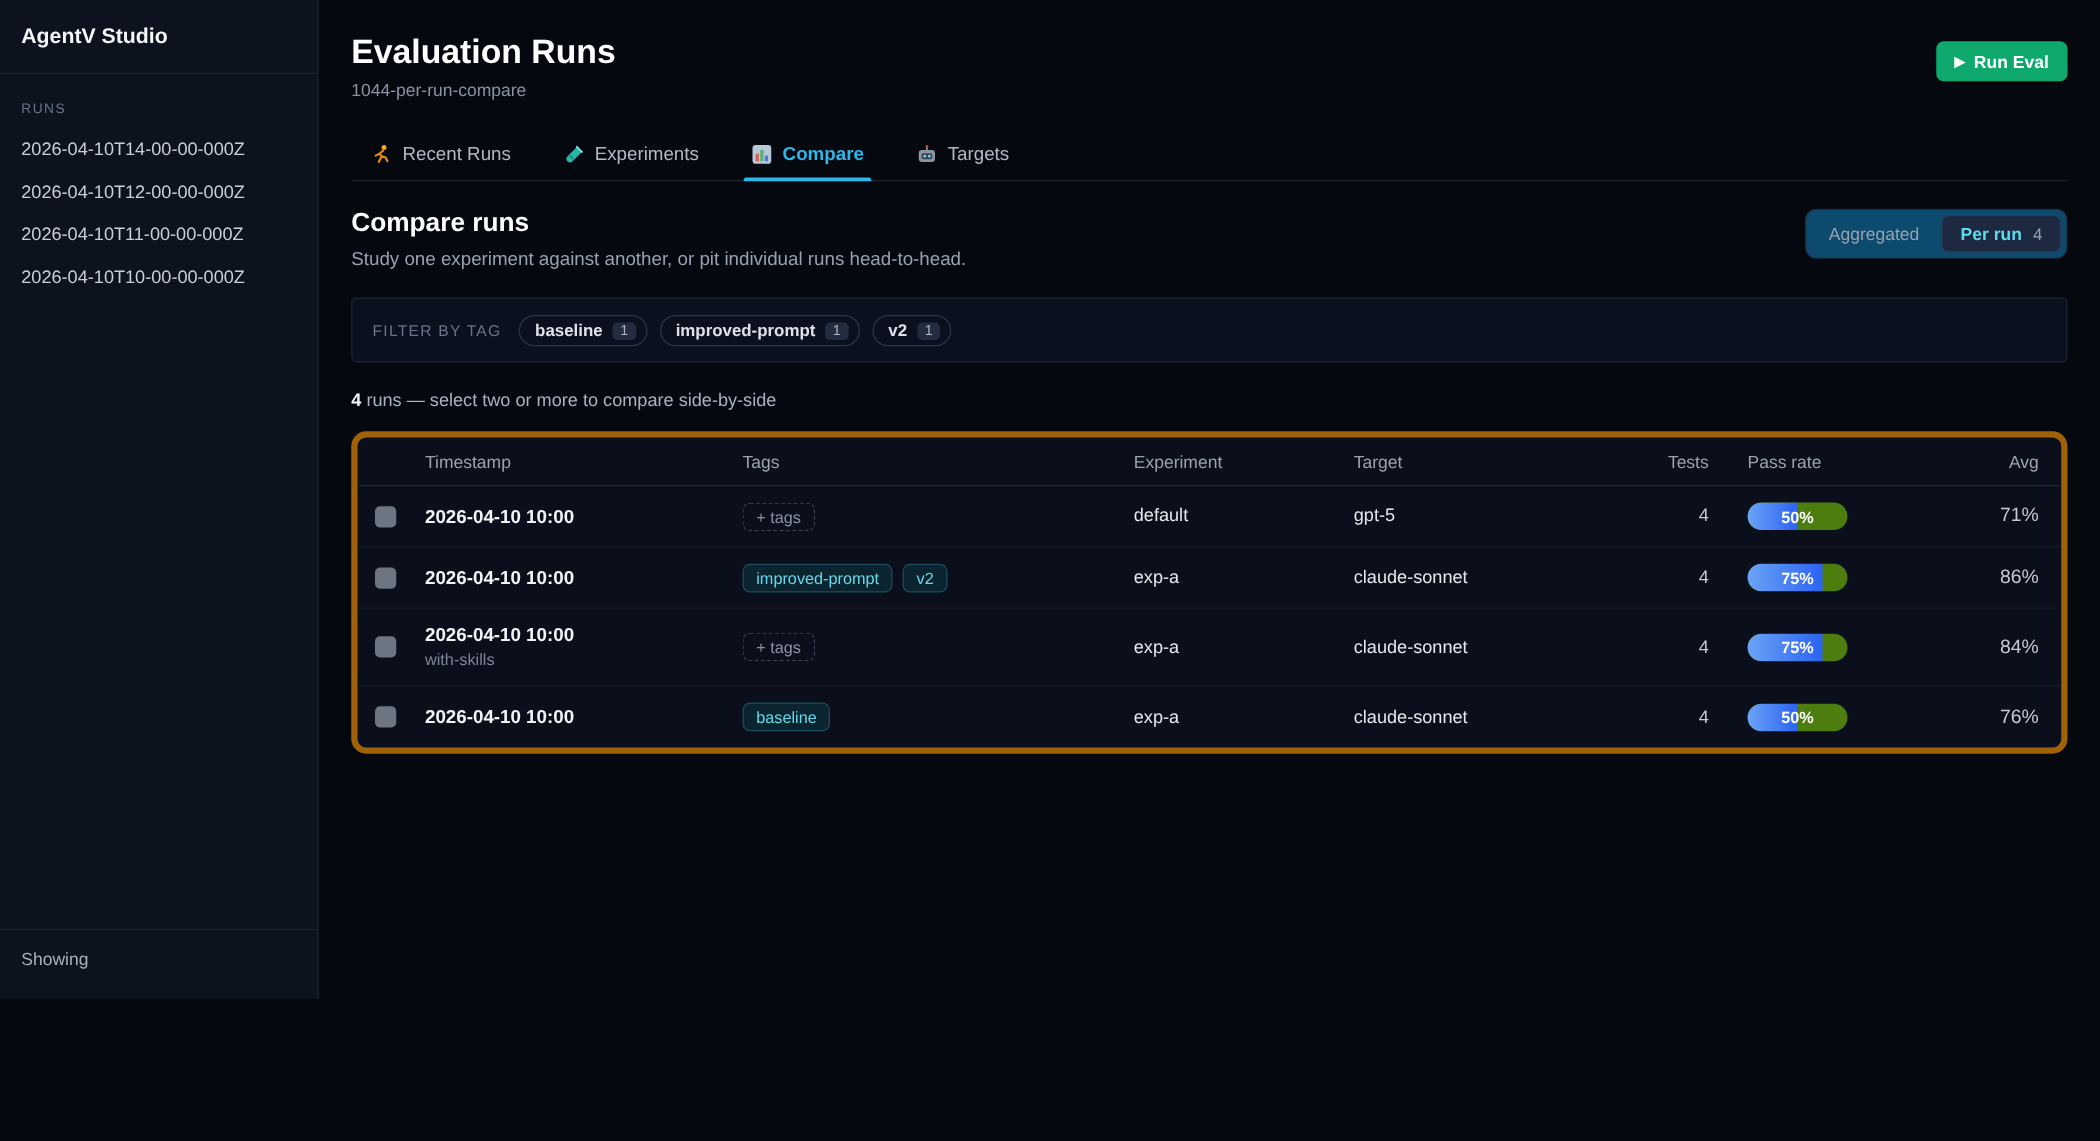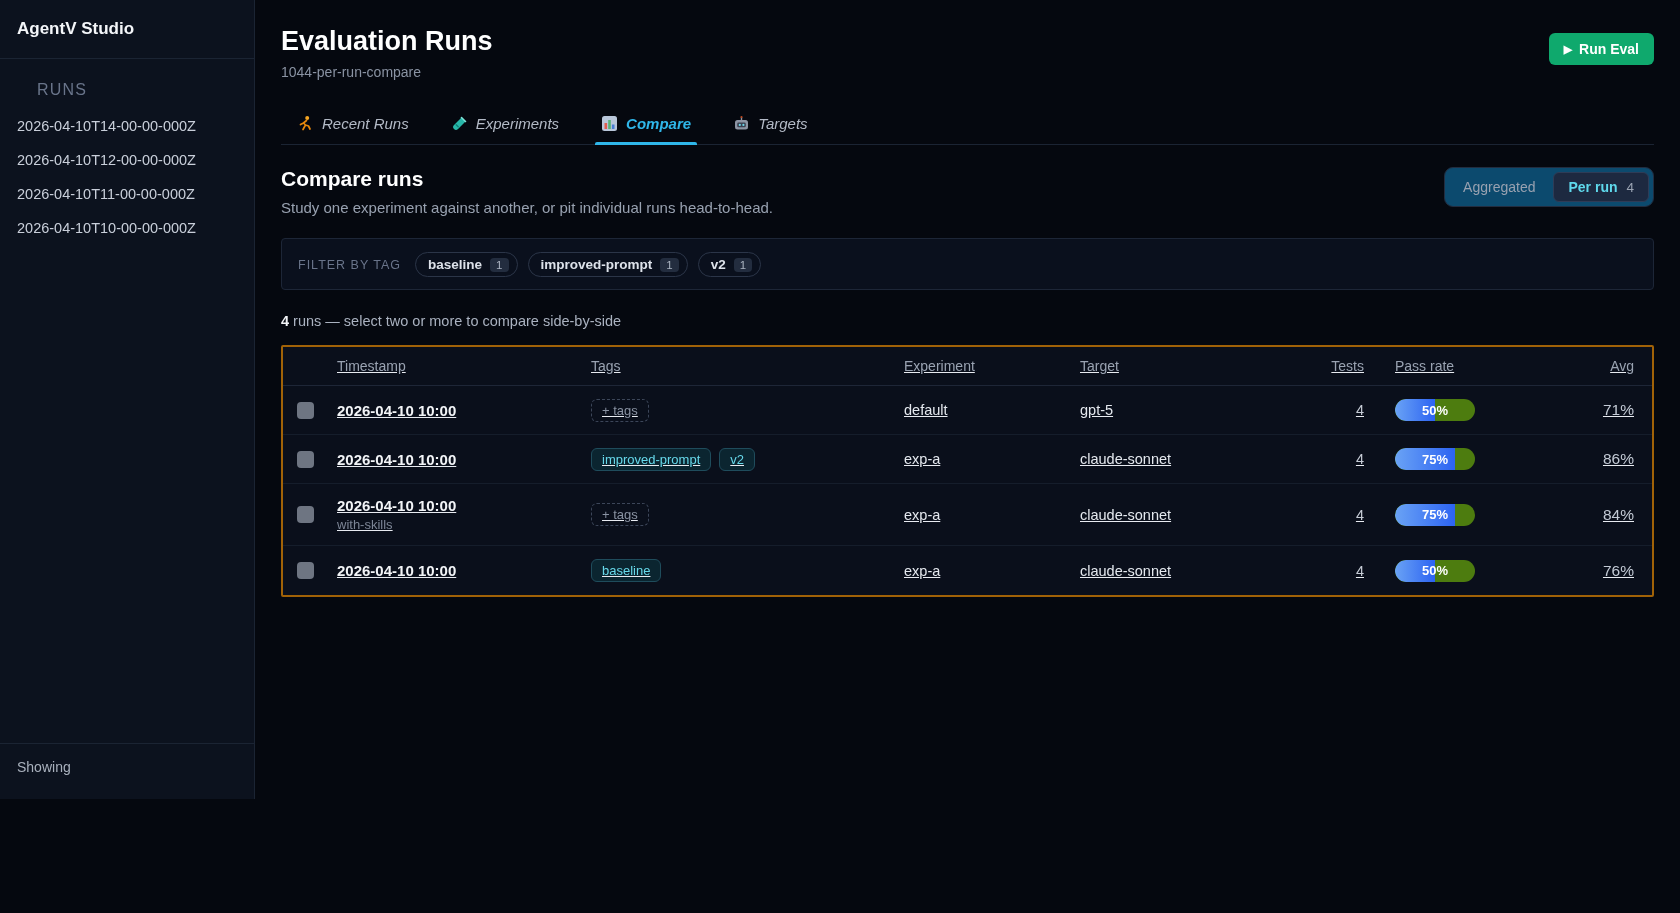--- a/index.html
+++ b/index.html
@@ -19,21 +19,21 @@
     display:flex; flex-direction:column;
   }
   .sb-title {
     padding:19px 17px;
     font-size:17px; font-weight:bold; color:#f4f6f9;
     border-bottom:1px solid #1b2433;
   }
   .sb-body { flex:1; padding-top:14px; }
   .sb-label {
     padding:8px 17px 10px;
-    font-size:16px; letter-spacing:1.2px; color:#69748a;margin-left:20px;
+    font-size:11px; letter-spacing:1.2px; color:#69748a;
   }
   .sb-run {
     padding:9px 17px;
     font-size:14.5px; color:#c9cfda;
     cursor:pointer; white-space:nowrap;
   }
   .sb-footer {
     border-top:1px solid #1b2433;
     padding:15px 17px 24px;
     font-size:14px; color:#a9b1bd; cursor:pointer;
@@ -50,21 +50,20 @@
     padding:8px 15px; margin-top:7px;
     cursor:pointer; display:flex; align-items:center; gap:7px;
   }
   .run-eval-btn .play { font-size:11px; }
   
   .tabbar {
     margin-top:26px;
     display:flex; gap:38px;
     border-bottom:1px solid #1b2433;
     padding-left:14px;
-    font-style:italic;
   }
   .tab {
     display:flex; align-items:center; gap:8px;
     font-size:15px; color:#b3bac6;
     padding:9px 2px 12px;
     cursor:pointer; position:relative;
   }
   .tab.active { color:#2fb6e9; font-weight:600; }
   .tab.active::after {
     content:""; position:absolute; left:-4px; right:-4px; bottom:-1px;
@@ -108,23 +107,22 @@
     font-size:11.5px; font-weight:400; padding:1px 6px;
   }
   .filter-note { margin-top:11px; font-size:13.5px; color:#8a93a3; }
   .filter-note b { color:#d9dee6; font-weight:600; }
   
   .runs-summary { margin-top:23px; font-size:14.5px; color:#aab2c0; }
   .runs-summary b { color:#f2f4f7; font-weight:600; }
   
   .table {
     margin-top:16px;
-    background:#0a0f1b; border:2px solid #a16207; border-radius:2px;
+    background:#0a0f1b; border:5px solid #a16207; border-radius:12px;
     overflow:hidden;
-    text-decoration:underline;
   }
   .trow, .thead {
     display:grid;
     grid-template-columns:54px 254px 313px 176px 198px 86px 231px 1fr;
     align-items:center;
   }
   .thead {
     height:39px;
     font-size:14px; color:#9aa3b2;
     border-bottom:1px solid #1e2637;

